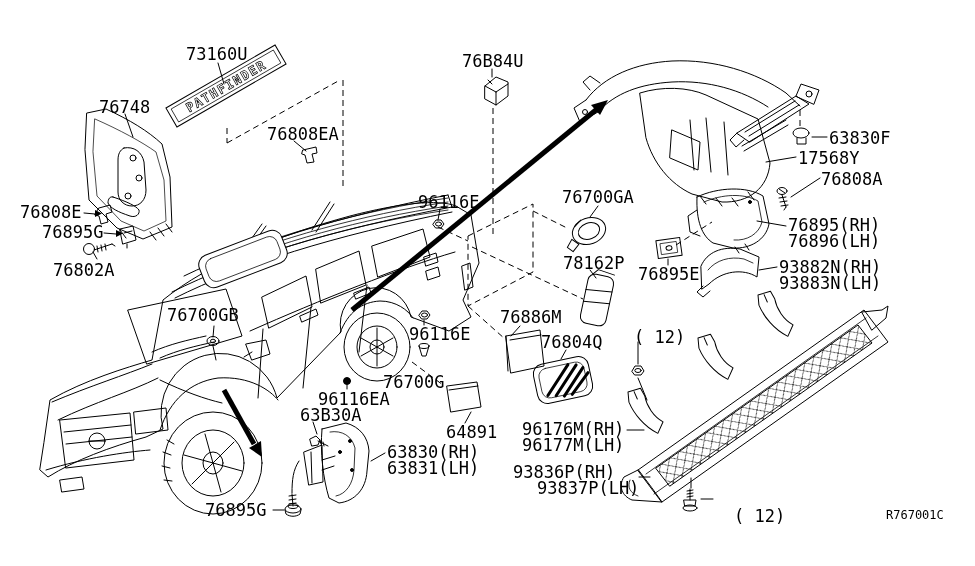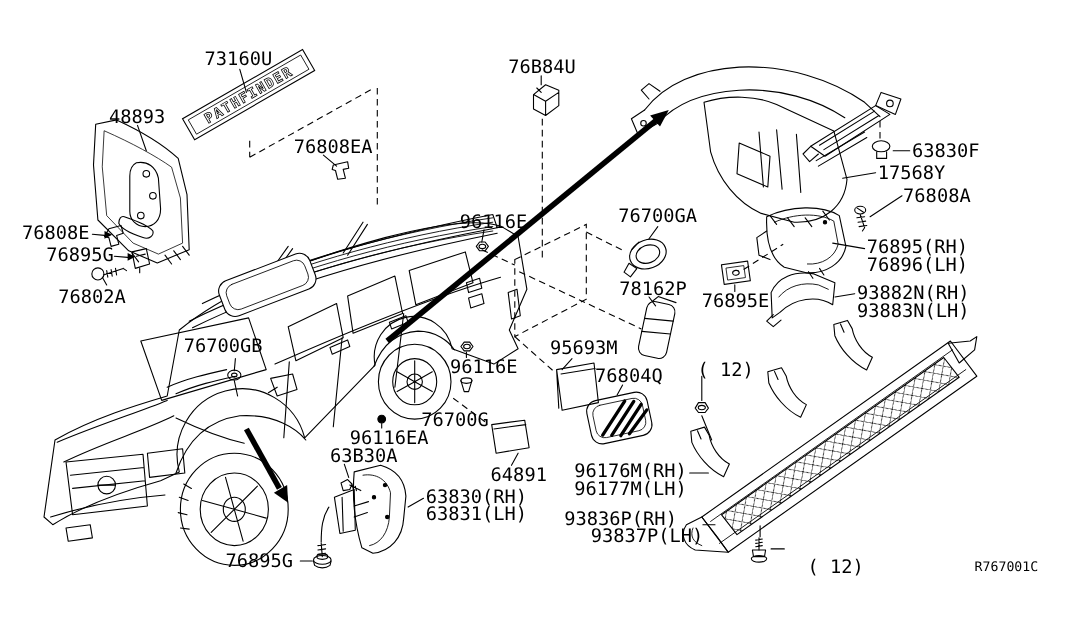--- a/index.html
+++ b/index.html
@@ -298,39 +298,39 @@
 
   <g>
     <path d="M352,310 L597,109" stroke="#000" stroke-width="5" fill="none"></path>
     <polygon points="608,100 600,115 591,105" fill="#000"></polygon>
     <path d="M224,390 L254,444" stroke="#000" stroke-width="5" fill="none"></path>
     <polygon points="262,457 261,441 249,448" fill="#000"></polygon>
   </g>
 </svg>
 
   <div class="lbl" style="left:186px;top:46px">73160U</div>
-  <div class="lbl" style="left:99px;top:99px">48893</div>
+  <div class="lbl" style="left:99px;top:99px">76748</div>
   <div class="lbl" style="left:267px;top:126px">76808EA</div>
   <div class="lbl" style="left:462px;top:53px">76B84U</div>
   <div class="lbl" style="left:829px;top:130px">63830F</div>
   <div class="lbl" style="left:798px;top:150px">17568Y</div>
   <div class="lbl" style="left:821px;top:171px">76808A</div>
   <div class="lbl" style="left:20px;top:204px">76808E</div>
   <div class="lbl" style="left:42px;top:224px">76895G</div>
   <div class="lbl" style="left:53px;top:262px">76802A</div>
   <div class="lbl" style="left:418px;top:194px">96116E</div>
   <div class="lbl" style="left:562px;top:189px">76700GA</div>
   <div class="lbl" style="left:563px;top:255px">78162P</div>
   <div class="lbl" style="left:638px;top:266px">76895E</div>
   <div class="lbl" style="left:788px;top:217px">76895(RH)</div>
   <div class="lbl" style="left:788px;top:233px">76896(LH)</div>
   <div class="lbl" style="left:779px;top:259px">93882N(RH)</div>
   <div class="lbl" style="left:779px;top:275px">93883N(LH)</div>
   <div class="lbl" style="left:167px;top:307px">76700GB</div>
-  <div class="lbl" style="left:500px;top:309px">95693M</div>
+  <div class="lbl" style="left:500px;top:309px">76886M</div>
   <div class="lbl" style="left:541px;top:334px">76804Q</div>
   <div class="lbl" style="left:409px;top:326px">96116E</div>
   <div class="lbl" style="left:383px;top:374px">76700G</div>
   <div class="lbl" style="left:318px;top:391px">96116EA</div>
   <div class="lbl" style="left:300px;top:407px">63B30A</div>
   <div class="lbl" style="left:446px;top:424px">64891</div>
   <div class="lbl" style="left:387px;top:444px">63830(RH)</div>
   <div class="lbl" style="left:387px;top:460px">63831(LH)</div>
   <div class="lbl" style="left:205px;top:502px">76895G</div>
   <div class="lbl" style="left:522px;top:421px">96176M(RH)</div>

